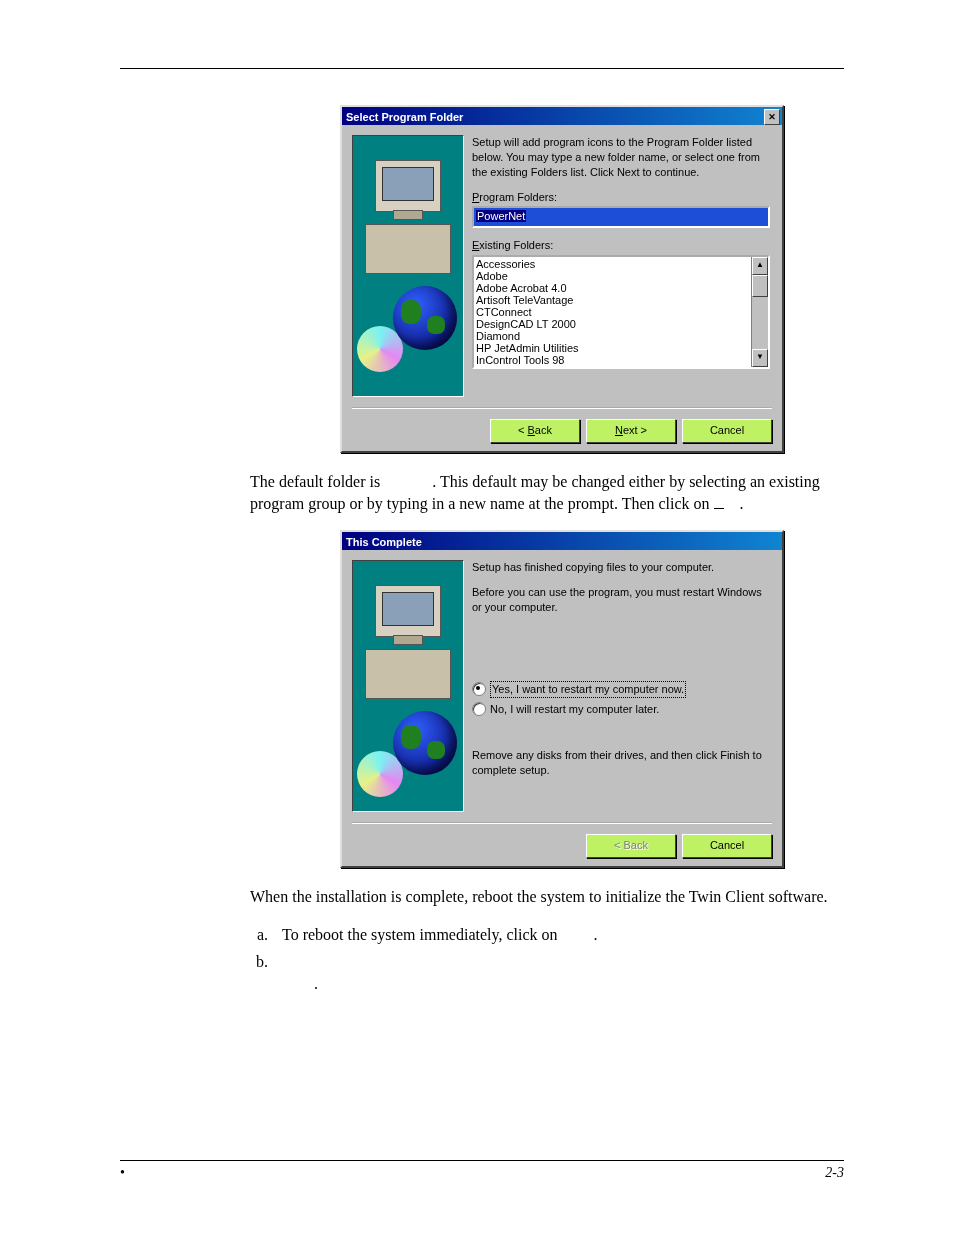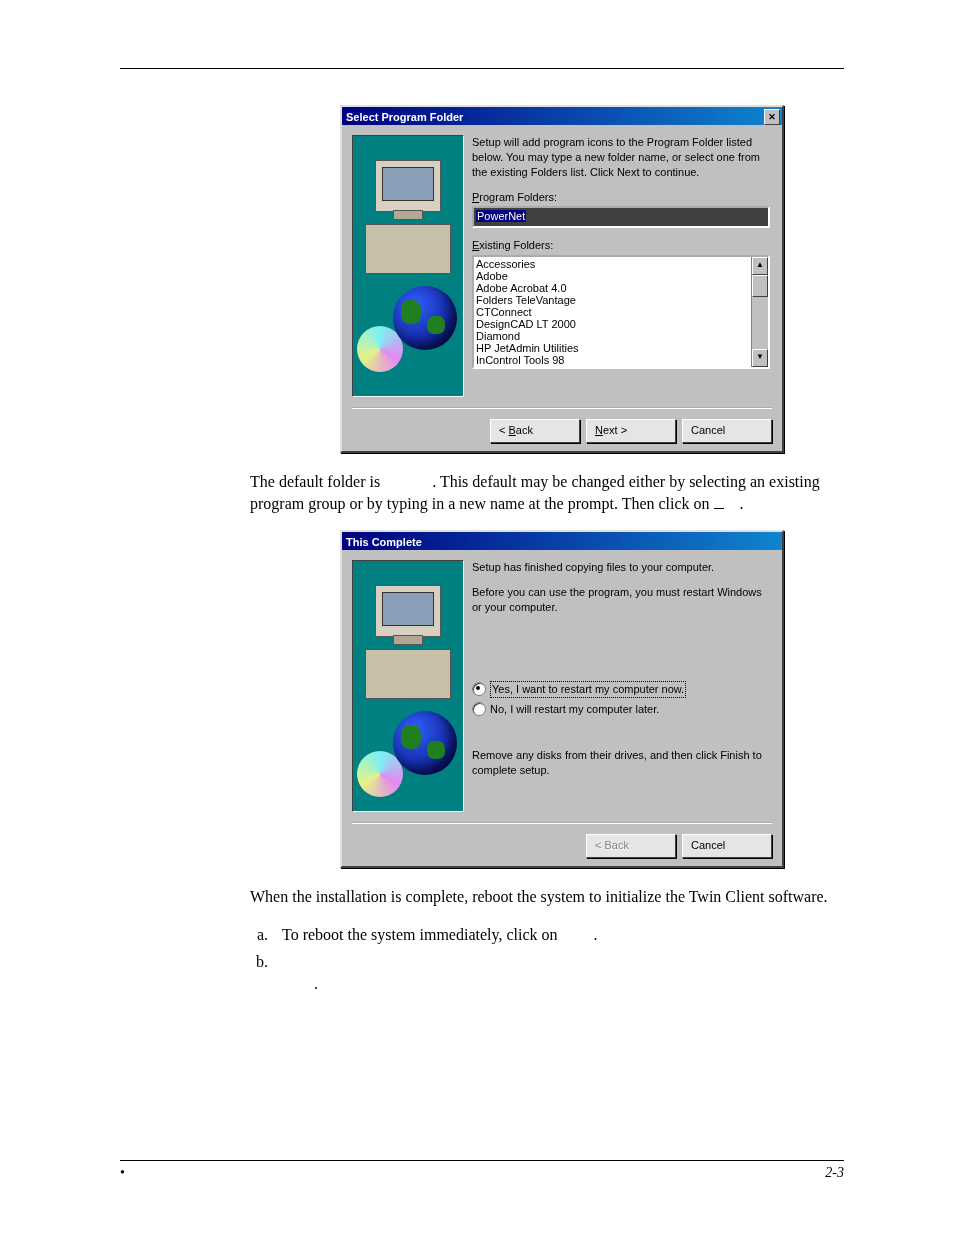--- a/index.html
+++ b/index.html
@@ -135,21 +135,21 @@
   .dlg-right {
     flex: 1;
     padding-left: 8px;
     display: flex;
     flex-direction: column;
   }
   .field-label { margin-top: 10px; margin-bottom: 2px; }
   .underline { text-decoration: underline; }
   .textbox {
     border: 2px inset #fff;
-    background: #404040;
+    background: #1d4ed8;
     padding: 1px 2px;
     height: 16px;
   }
   .textbox .sel {
     background: #000080;
     color: #fff;
     padding: 0 1px;
   }
   .listbox-wrap {
     display: flex;
@@ -185,26 +185,27 @@
     border-top: 2px groove #fff;
     margin: 4px 10px 8px 10px;
     padding-top: 10px;
     display: flex;
     justify-content: flex-end;
     gap: 6px;
   }
   .btn {
     min-width: 72px;
     height: 22px;
-    background: #e5e5e5;
+    background: #bef264;
     border: 1px solid;
     border-color: #fff #404040 #404040 #fff;
     box-shadow: 1px 1px 0 #000;
     font-family: inherit;
     font-size: 11px;
+    text-align: center;
     line-height: 20px;
     padding: 0 8px;
   }
   .btn.disabled { color: #808080; text-shadow: 1px 1px 0 #fff; }
   .radio-row { display: flex; align-items: center; gap: 4px; margin: 2px 0; }
   .radio {
     width: 12px; height: 12px; border-radius: 50%;
     background: #fff; border: 1px solid #808080;
     box-shadow: inset 1px 1px 0 #404040;
     position: relative;
@@ -263,21 +264,21 @@
             </div>
 
             <div class="field-label">
               <span class="underline">E</span><span>xisting Folders:</span>
             </div>
             <div class="listbox-wrap">
               <div class="listbox">
                 <div>Accessories</div>
                 <div>Adobe</div>
                 <div>Adobe Acrobat 4.0</div>
-                <div>Folders TeleVantage</div>
+                <div>Artisoft TeleVantage</div>
                 <div>CTConnect</div>
                 <div>DesignCAD LT 2000</div>
                 <div>Diamond</div>
                 <div>HP JetAdmin Utilities</div>
                 <div>InControl Tools 98</div>
               </div>
               <div class="scrollbar">
                 <div class="sb-btn">▲</div>
                 <div class="sb-thumb"></div>
                 <div style="flex:1"></div>

